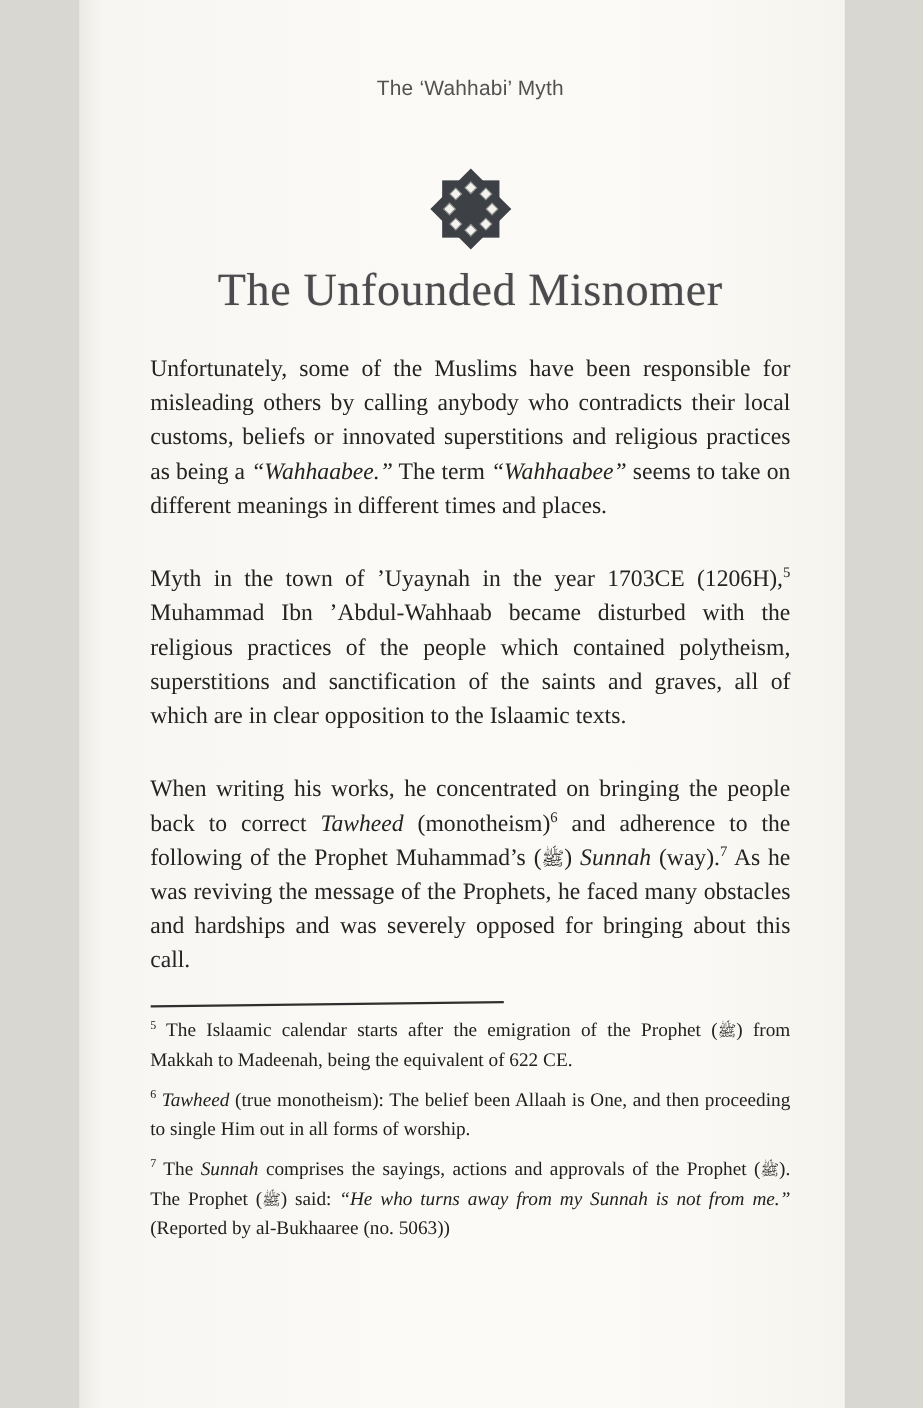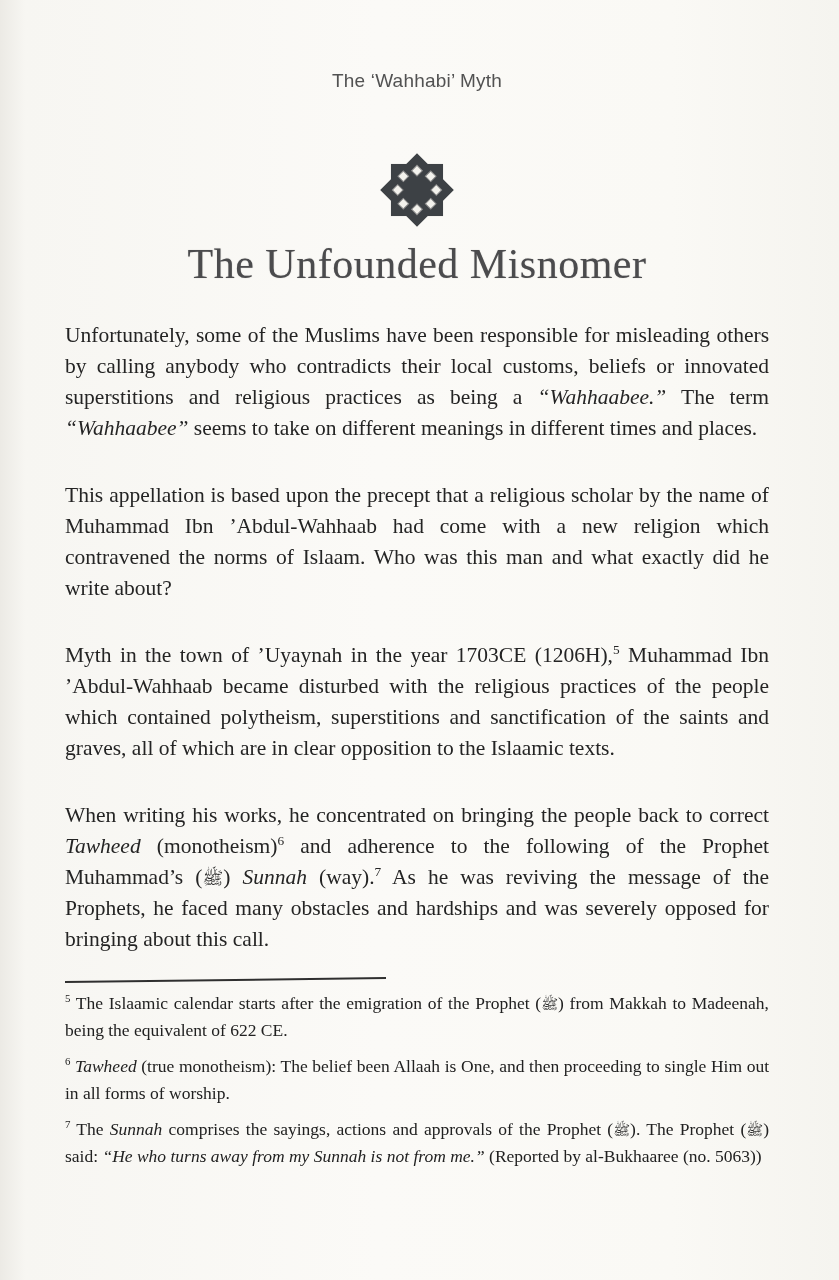--- a/index.html
+++ b/index.html
@@ -1,21 +1,21 @@
 <!DOCTYPE html>
 <html><head>
 <meta charset="utf-8">
 <style>
   html,body{margin:0;padding:0;background:#d9d7d2;}
   .page{
     position:relative;
-    width:839px;height:1280px;
+    width:696px;height:1280px;
     margin:0 auto;
     box-sizing:border-box;
-    padding:0 70px 0 65px;
+    padding:0 49px 0 65px;
     overflow:hidden;
     background:linear-gradient(90deg,#eceae5 0%,#f7f6f2 3%,#fbfaf7 45%,#faf9f5 80%,#f5f4ef 100%);
     font-family:"Liberation Serif","DejaVu Serif",serif;
     color:#242424;
   }
   .running-header{
     padding-top:70px;
     text-align:center;
     font-family:"Liberation Sans","DejaVu Sans",sans-serif;
     font-size:19px;line-height:22px;
@@ -91,21 +91,20 @@
         <rect x="61.8" y="29.2" width="9" height="9" transform="rotate(45 66.3 33.7)"></rect>
       </g>
     </svg>
   </div>
 
   <h1 class="chapter-title">The Unfounded Misnomer</h1>
 
 
   <div class="bodytext">
     <p class="first"><span>Unfortunately, some of the Muslims have been responsible for misleading others by calling anybody who contradicts their local customs, beliefs or innovated superstitions and religious practices as being a </span><span class="it">“Wahhaabee.”</span><span> The term </span><span class="it">“Wahhaabee”</span><span> seems to take on different meanings in different times and places.</span></p>
-    <p><span>This appellation is based upon the precept that a religious scholar by the name of Muhammad Ibn ’Abdul-Wahhaab had come with a new religion which contravened the norms of Islaam. Who was this man and what exactly did he write about?</span></p>
     <p><span>Myth in the town of ’Uyaynah in the year 1703CE (1206H),</span><span class="sup">5</span><span> Muhammad Ibn ’Abdul-Wahhaab became disturbed with the religious practices of the people which contained polytheism, superstitions and sanctification of the saints and graves, all of which are in clear opposition to the Islaamic texts.</span></p>
     <p><span>When writing his works, he concentrated on bringing the people back to correct </span><span class="it">Tawheed</span><span> (monotheism)</span><span class="sup">6</span><span> and adherence to the following of the Prophet Muhammad’s (</span><span class="pbuh">ﷺ</span><span>) </span><span class="it">Sunnah</span><span> (way).</span><span class="sup">7</span><span> As he was reviving the message of the Prophets, he faced many obstacles and hardships and was severely opposed for bringing about this call.</span></p>
   </div>
 
   <div class="footnote-rule"></div>
 
   <div class="footnotes">
     <div class="footnote"><span class="sup">5</span><span> The Islaamic calendar starts after the emigration of the Prophet (</span><span class="pbuh">ﷺ</span><span>) from Makkah to Madeenah, being the equivalent of 622 CE.</span></div>
     <div class="footnote"><span class="sup">6</span><span> </span><span class="it">Tawheed</span><span> (true monotheism): The belief been Allaah is One, and then proceeding to single Him out in all forms of worship.</span></div>
     <div class="footnote"><span class="sup">7</span><span> The </span><span class="it">Sunnah</span><span> comprises the sayings, actions and approvals of the Prophet (</span><span class="pbuh">ﷺ</span><span>). The Prophet (</span><span class="pbuh">ﷺ</span><span>) said: </span><span class="it">“He who turns away from my Sunnah is not from me.”</span><span> (Reported by al-Bukhaaree (no. 5063))</span></div>

